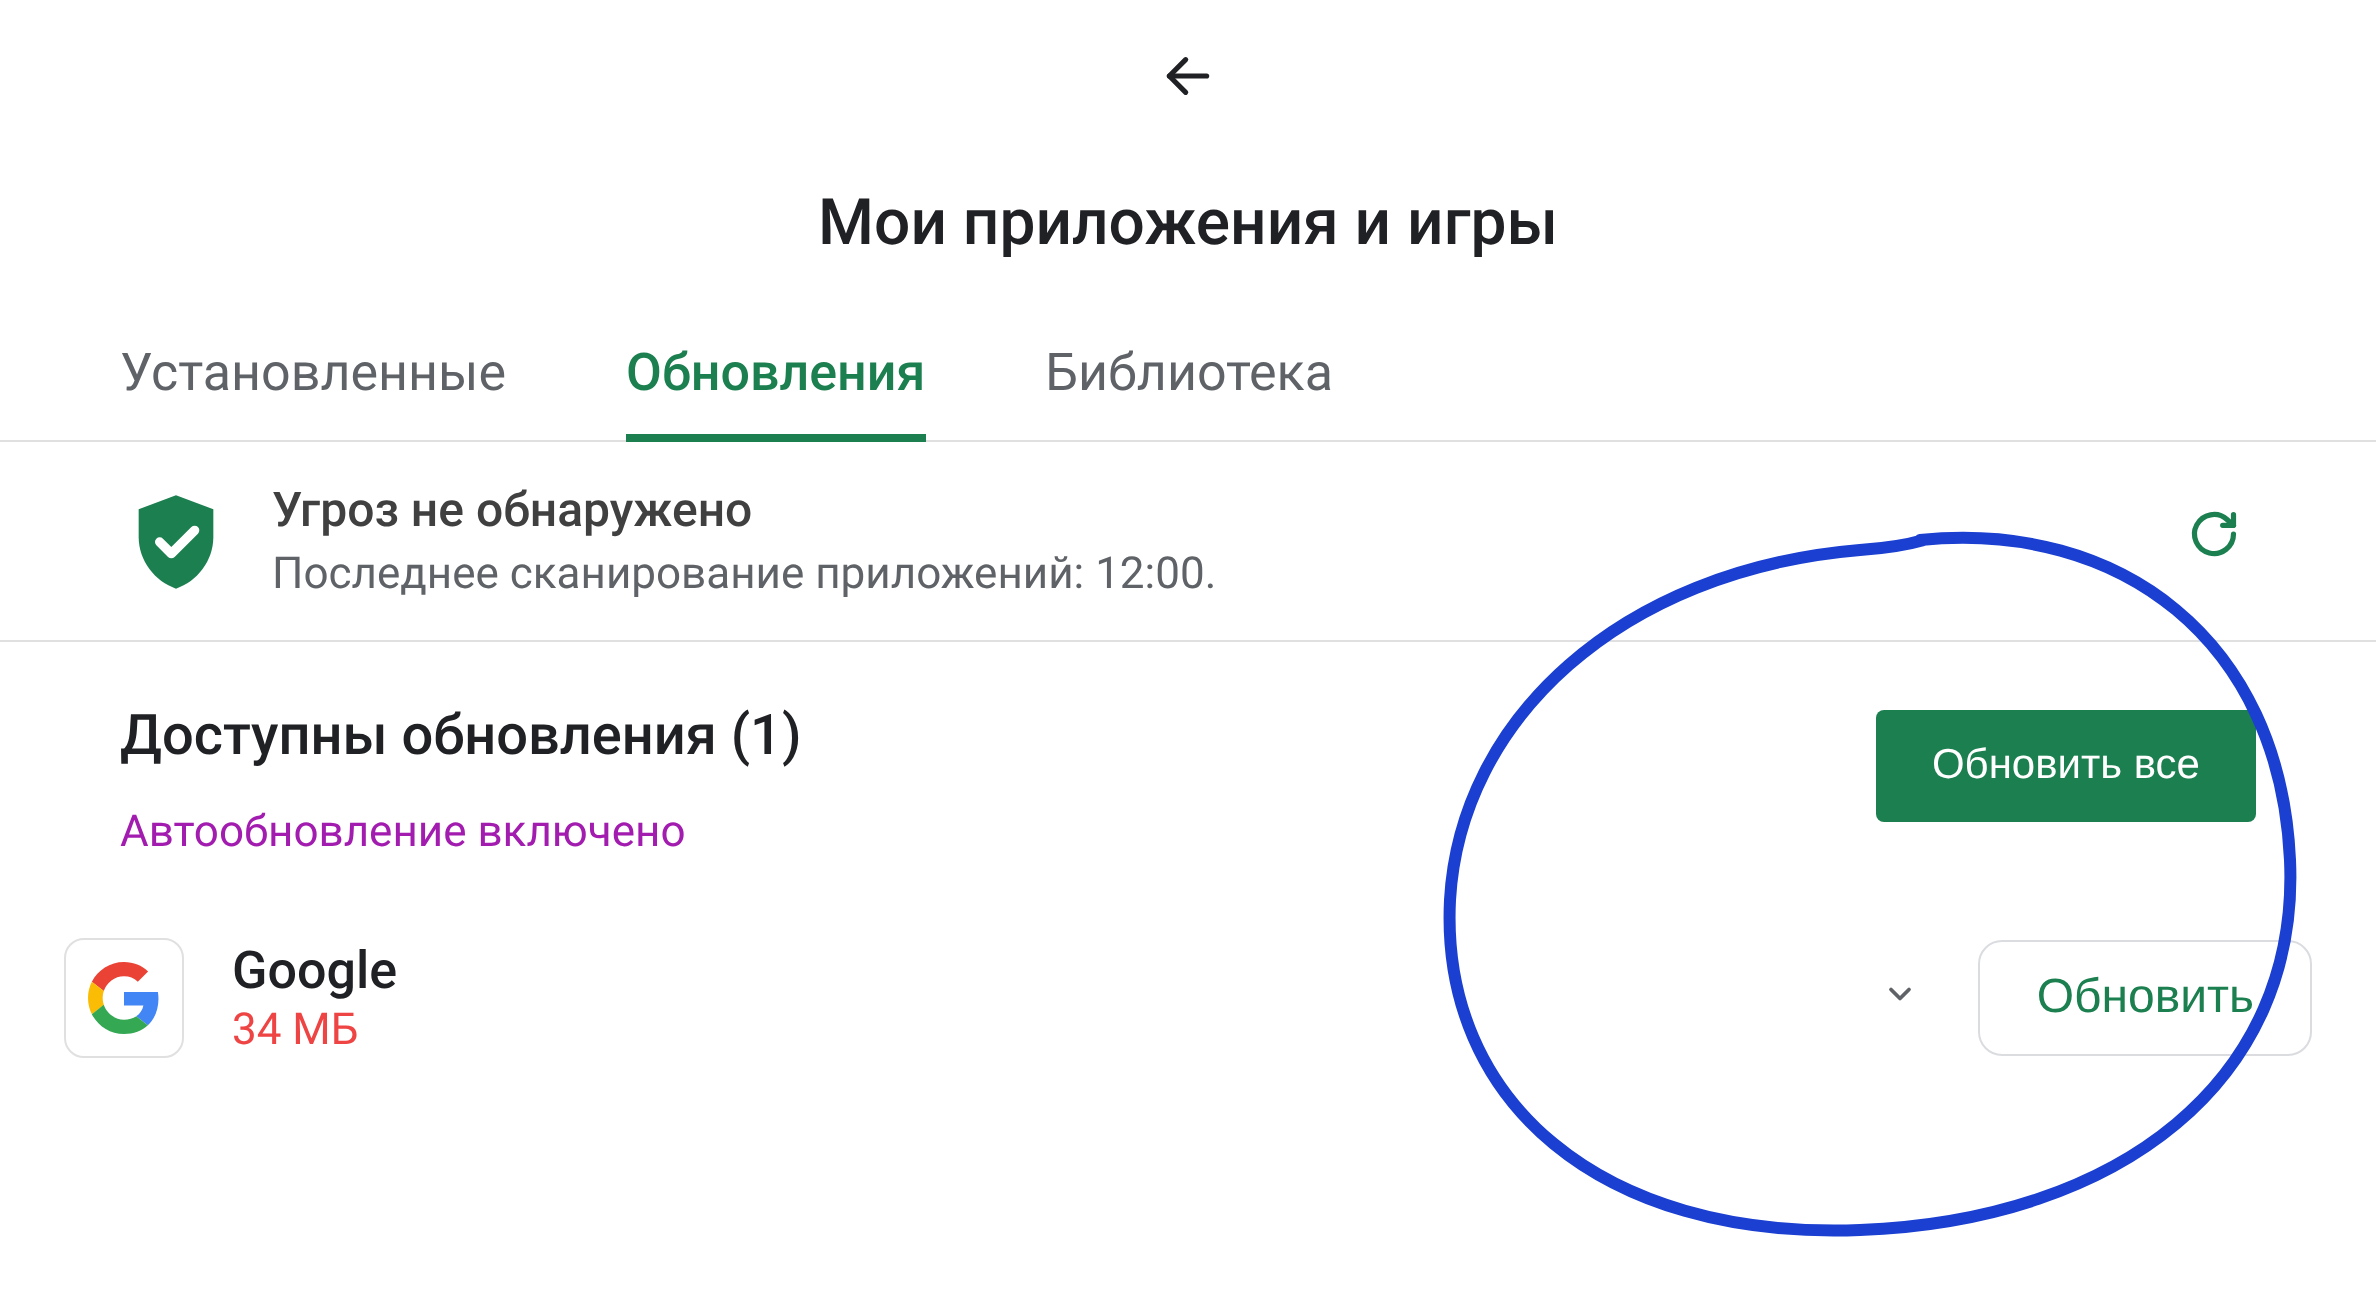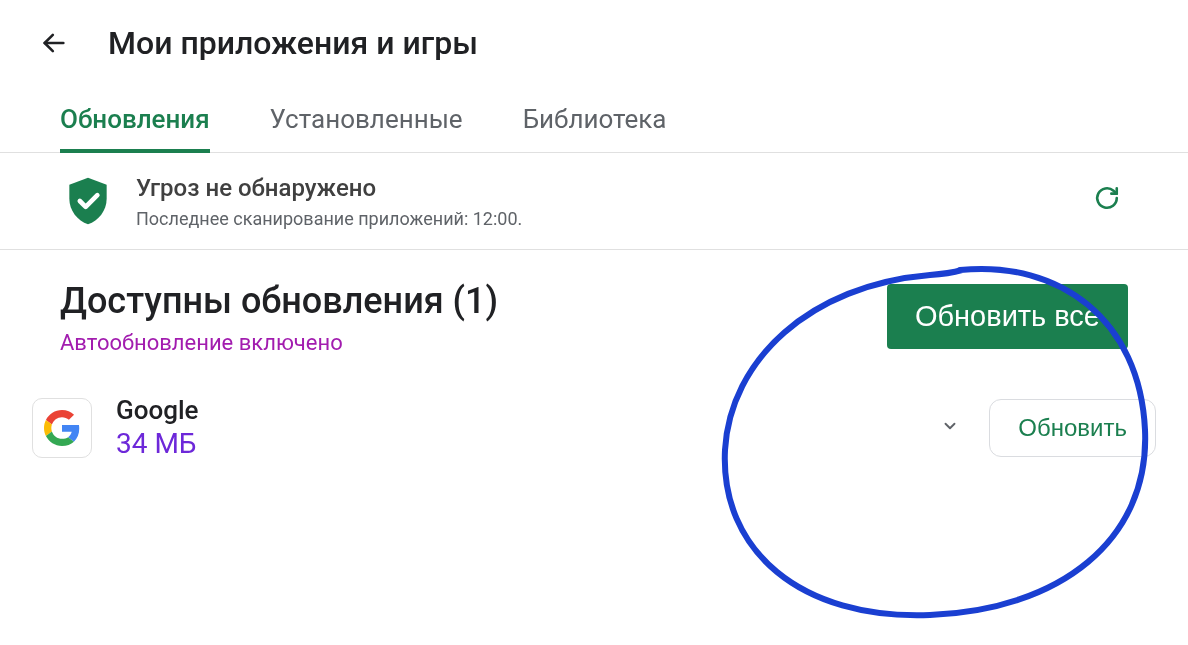--- a/index.html
+++ b/index.html
@@ -9,20 +9,21 @@
       width: 1188px;
       height: 645px;
       position: relative;
       overflow: hidden;
     }
     .header {
       display: flex;
       align-items: center;
       padding: 24px 40px 24px 40px;
       gap: 40px;
+      flex-direction: column;
     }
     .back-arrow {
       font-size: 28px;
       color: #202124;
       cursor: pointer;
       display: flex;
       align-items: center;
     }
     .page-title {
       font-size: 32px;
@@ -69,54 +70,54 @@
     .security-text {
       flex: 1;
     }
     .security-title {
       font-size: 24px;
       font-weight: 500;
       color: #404040;
       margin-bottom: 6px;
     }
     .security-subtitle {
-      font-size: 18px;
+      font-size: 22px;
       color: #5f6368;
     }
     .refresh-icon {
       font-size: 26px;
       color: #1b7f4f;
       cursor: pointer;
       padding: 8px;
     }
     .updates-section {
       padding: 30px 60px 20px 60px;
       display: flex;
       align-items: flex-start;
       justify-content: space-between;
     }
     .updates-text {
       flex: 1;
     }
     .updates-title {
-      font-size: 36px;
-      font-weight: 500;
-      color: #202124;
-      margin-bottom: 8px;
+      font-size: 28px;
+      font-weight: 500;
+      color: #202124;
+      margin-bottom: 20px;
     }
     .updates-subtitle {
       font-size: 22px;
       color: #a21caf;
     }
     .btn-update-all {
       background: #1b7f4f;
       color: #ffffff;
       border: none;
       padding: 16px 28px;
-      font-size: 29px;
+      font-size: 21px;
       font-weight: 500;
       border-radius: 4px;
       cursor: pointer;
       margin-top: 4px;
     }
     .app-row {
       display: flex;
       align-items: center;
       padding: 20px 32px;
     }
@@ -134,22 +135,22 @@
     .app-info {
       flex: 1;
     }
     .app-name {
       font-size: 26px;
       font-weight: 500;
       color: #202124;
       margin-bottom: 2px;
     }
     .app-size {
-      font-size: 28px;
-      color: #6d28d9;
+      font-size: 22px;
+      color: #ef4444;
     }
     .expand-icon {
       color: #5f6368;
       font-size: 18px;
       margin-right: 30px;
       cursor: pointer;
     }
     .btn-update {
       background: #ffffff;
       color: #1b7f4f;
@@ -177,22 +178,22 @@
   <div class="back-arrow">
     <svg width="28" height="28" viewBox="0 0 24 24" fill="none" stroke="#202124" stroke-width="2.2" stroke-linecap="round" stroke-linejoin="round">
         <line x1="20" y1="12" x2="4" y2="12"></line>
         <polyline points="11 5 4 12 11 19"></polyline>
       </svg>
   </div>
   <h1 class="page-title">Мои приложения и игры</h1>
 </div>
 
 <div class="tabs">
+  <div class="tab">Установленные</div>
   <div class="tab active">Обновления</div>
-  <div class="tab">Установленные</div>
   <div class="tab">Библиотека</div>
 </div>
 
 <div class="security-row">
   <div class="shield-icon">
     <svg width="56" height="56" viewBox="0 0 24 24">
       <path d="M12 2 L4 5 L4 11 C4 16 7.5 20.5 12 22 C16.5 20.5 20 16 20 11 L20 5 Z" fill="#1b7f4f"></path>
       <path d="M8.5 12 L11 14.5 L16 9.5" stroke="#ffffff" stroke-width="2" fill="none" stroke-linecap="round" stroke-linejoin="round"></path>
     </svg>
   </div>

